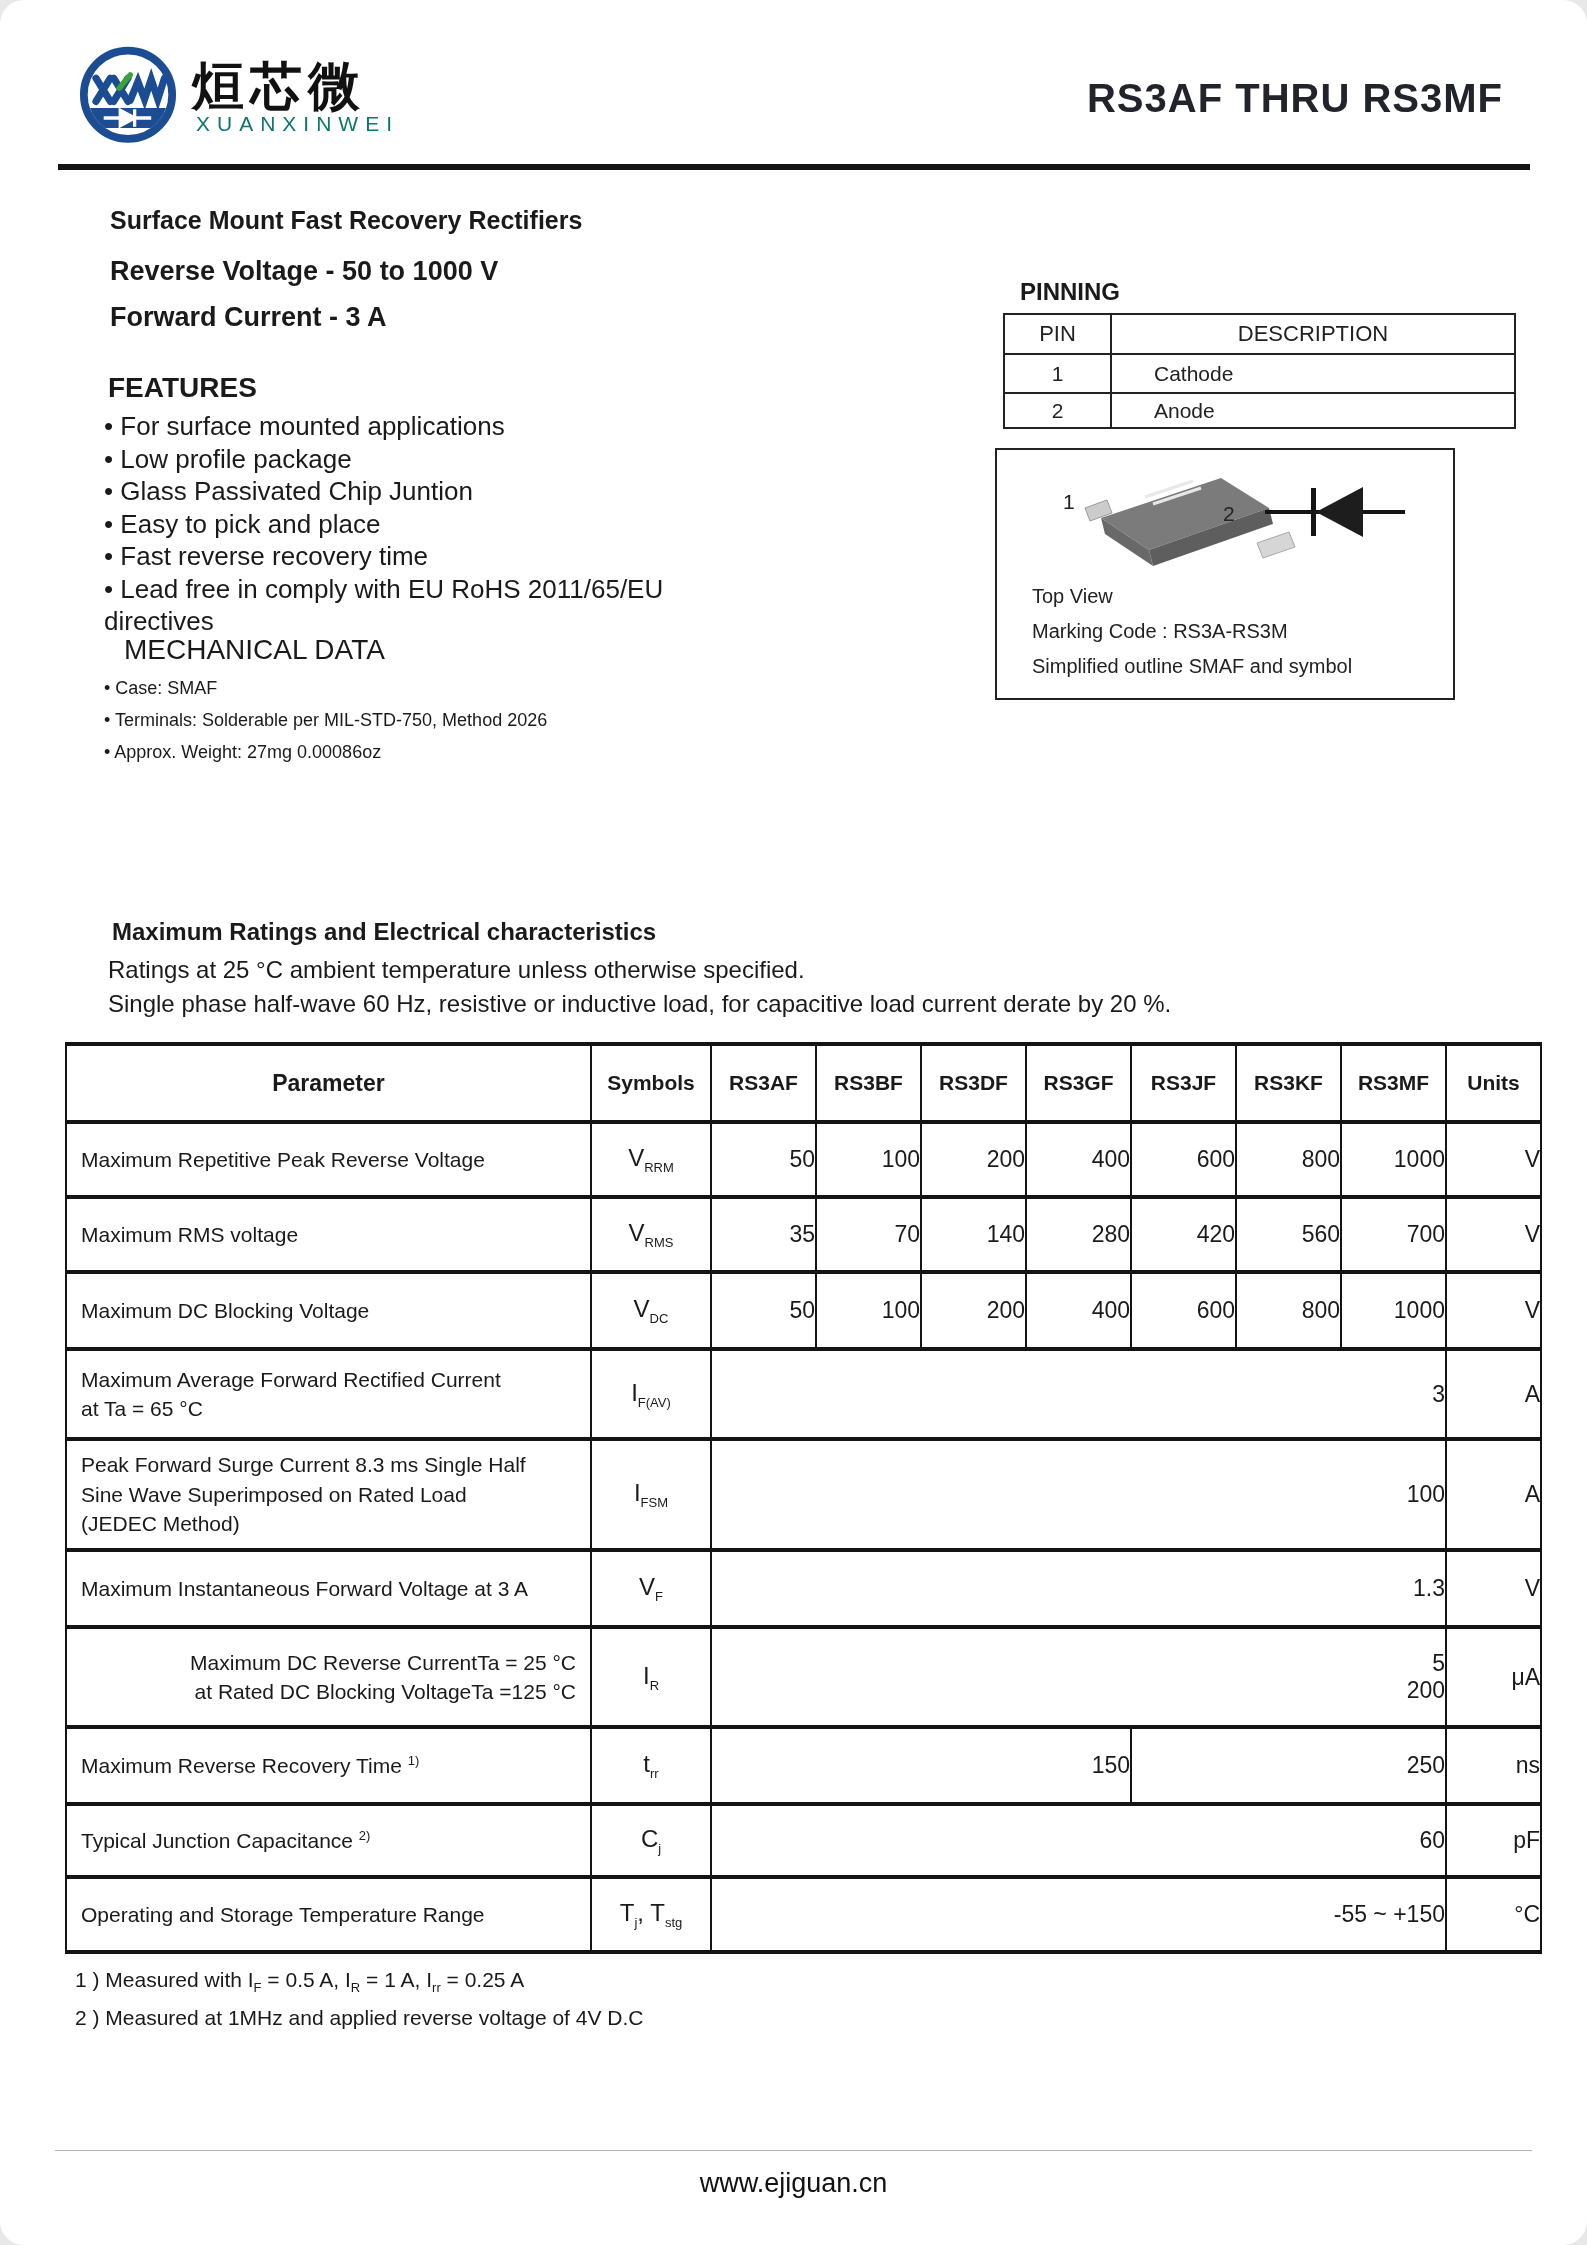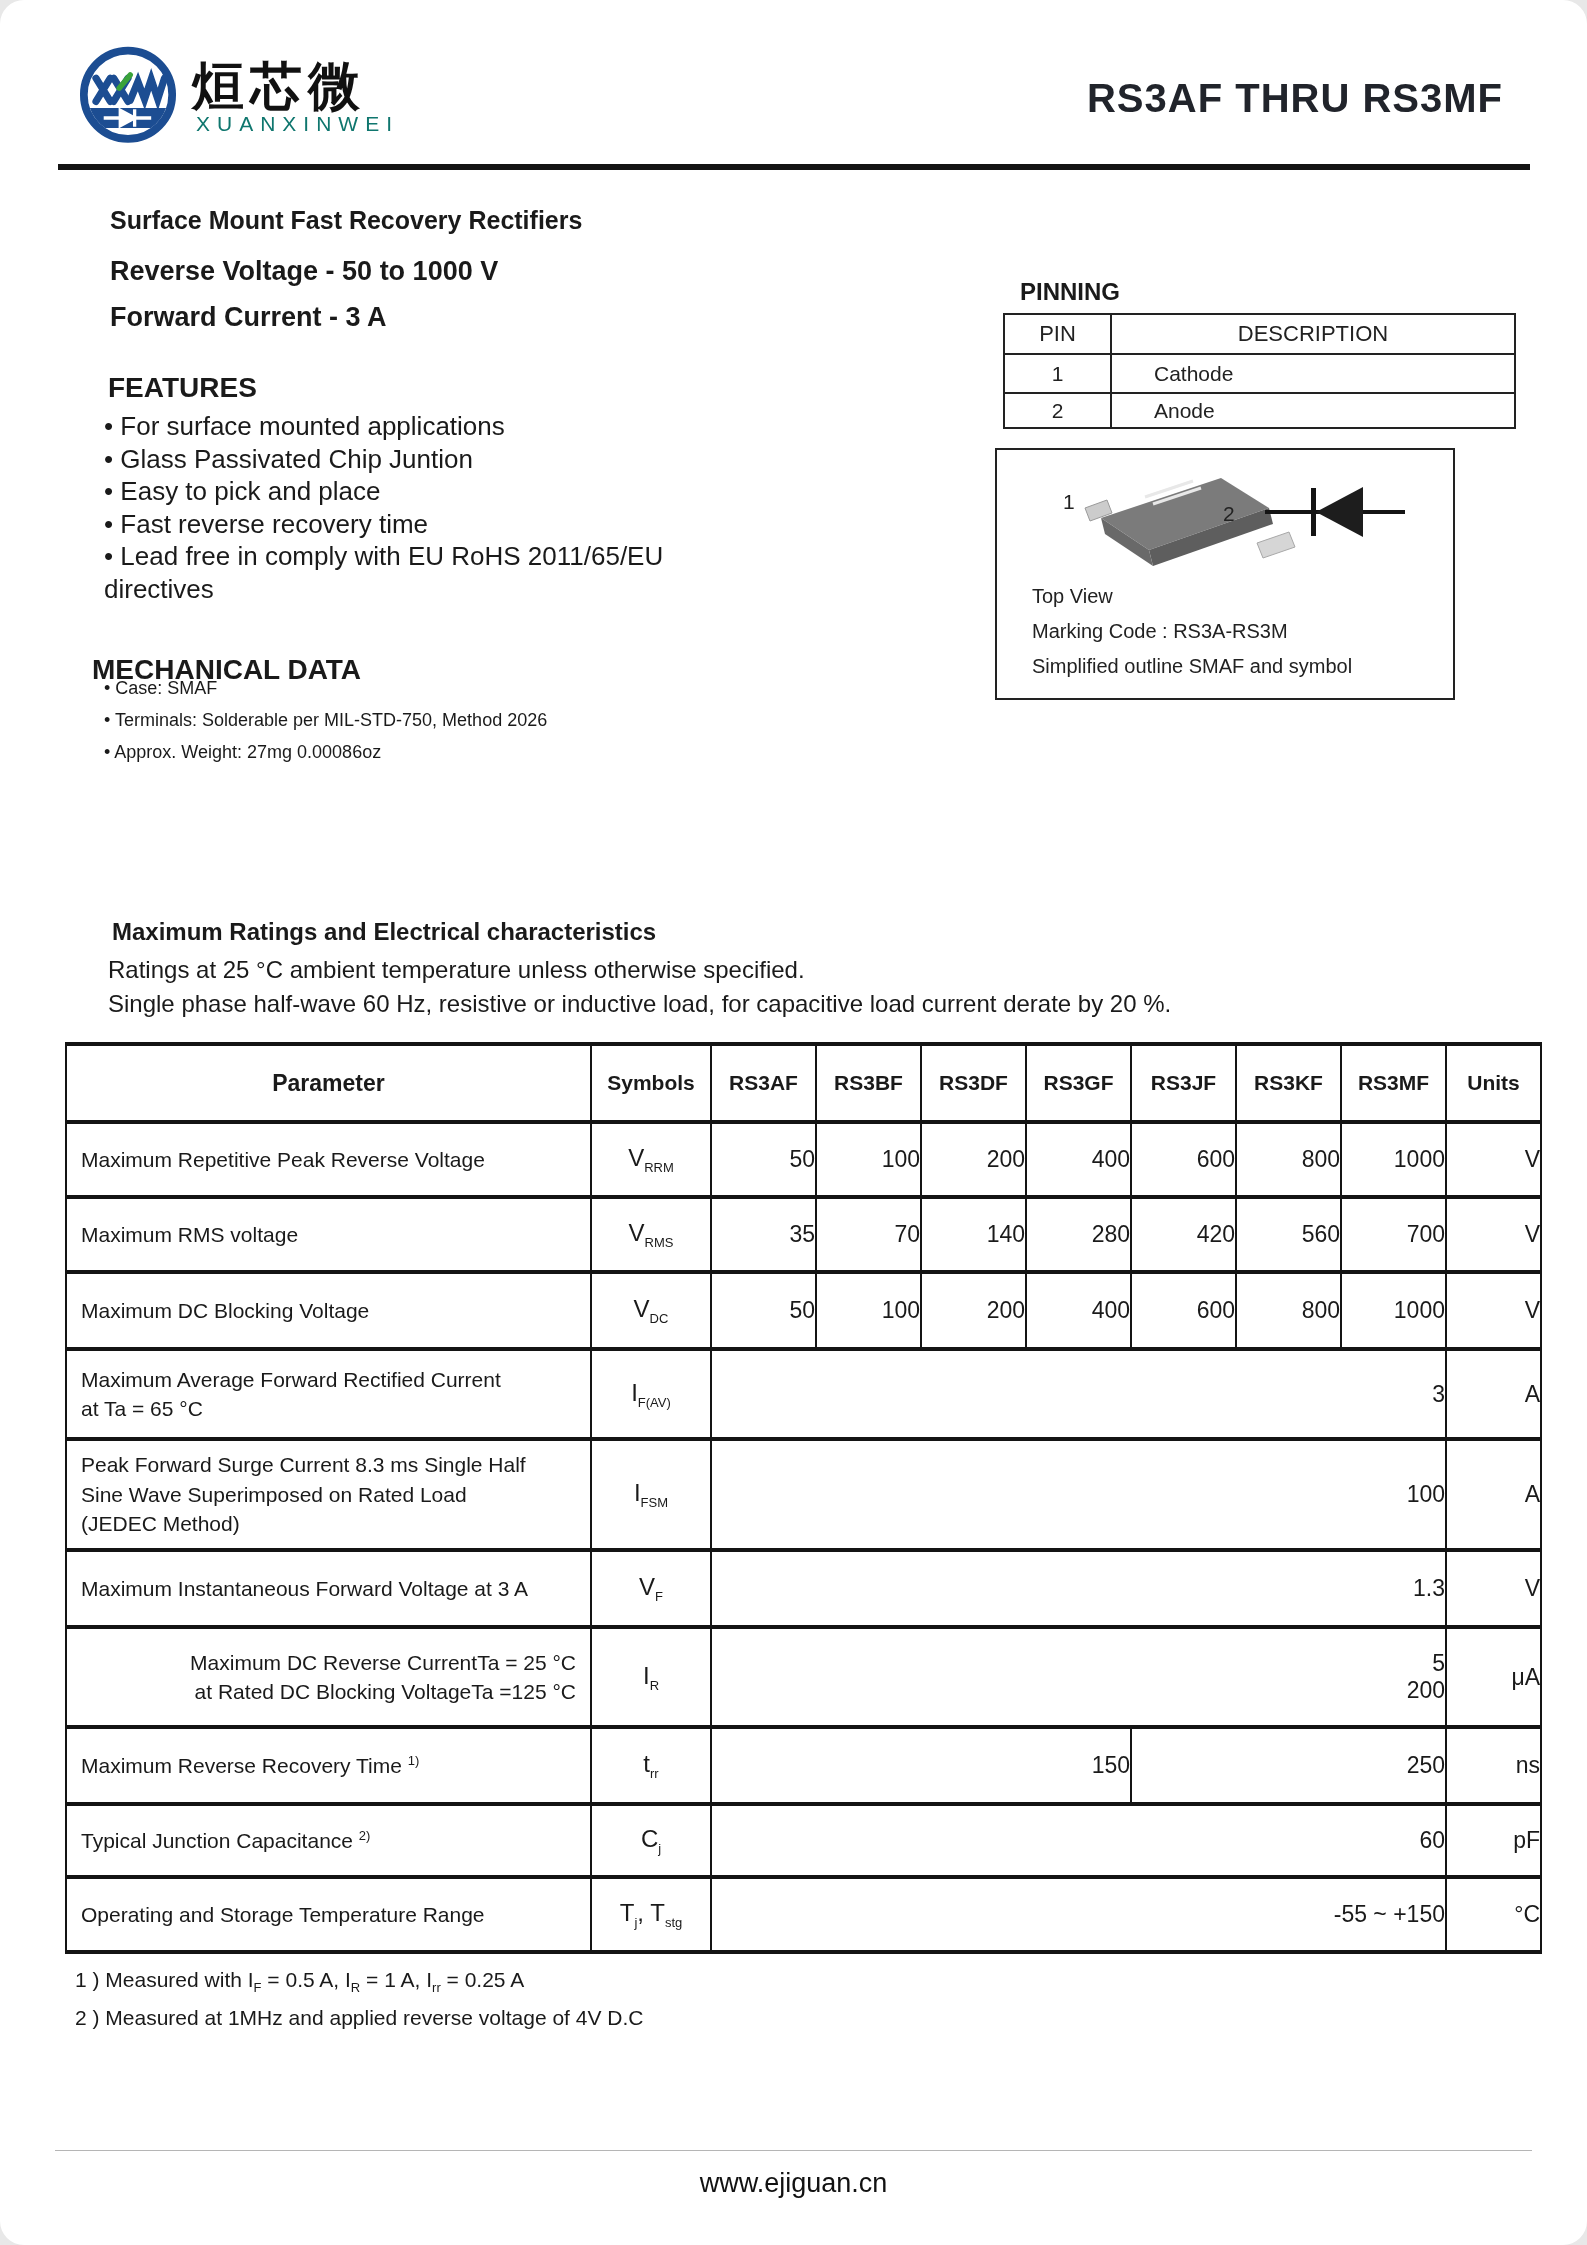--- a/index.html
+++ b/index.html
@@ -13,21 +13,21 @@
   .part-title { right:84px; top:76px; font-size:40px; font-weight:700; color:#21242b; letter-spacing:1px; }
   .header-rule { left:58px; top:164px; width:1472px; height:6px; background:#141414; }
 
   
   .product-title { left:110px; top:206px; font-size:25px; font-weight:700; }
   .rv-line { left:110px; top:256px; font-size:27px; font-weight:700; }
   .fc-line  { left:110px; top:302px; font-size:27px; font-weight:700; }
   .features-h { left:108px; top:372px; font-size:28px; font-weight:700; }
   .feat-list { left:104px; top:410px; width:640px; font-size:26px; line-height:32.5px; }
   .feat-list div::before, .mech-list div::before { content:"• "; }
-  .mech-h { left:92px; top:634px; font-size:28px; font-weight:700;margin-top:20px; }
+  .mech-h { left:124px; top:634px; font-size:28px; font-weight:400; }
   .mech-list { left:104px; top:672px; width:660px; font-size:18px; line-height:32px; }
 
   
   .pinning-h { left:1020px; top:278px; font-size:24px; font-weight:700; }
   .pin-table { left:1003px; top:313px; border-collapse:collapse; table-layout:fixed; }
   .pin-table td { border:2px solid #222; font-size:21px; color:#222; }
   .pin-table .c1 { width:107px; text-align:center; }
   .pin-table .c2 { width:404px; }
   .pin-table .hd { text-align:center; }
   .pin-table .dv { padding-left:42px; }
@@ -85,20 +85,21 @@
   <div class="abs part-title">RS3AF  THRU  RS3MF</div>
   <div class="abs header-rule"></div>
 
   <div class="abs product-title">Surface Mount Fast Recovery Rectifiers</div>
   <div class="abs rv-line">Reverse Voltage - 50 to 1000 V</div>
   <div class="abs fc-line">Forward Current - 3 A</div>
 
   <div class="abs features-h">FEATURES</div>
   <div class="abs feat-list">
     <div>For surface mounted applications</div>
+    <div>Low profile package</div>
     <div>Glass Passivated Chip Juntion</div>
     <div>Easy to pick and place</div>
     <div>Fast reverse recovery time</div>
     <div>Lead free in comply with EU RoHS 2011/65/EU directives</div>
   </div>
 
   <div class="abs mech-h">MECHANICAL DATA</div>
   <div class="abs mech-list">
     <div>Case: SMAF</div>
     <div>Terminals: Solderable per MIL-STD-750, Method 2026</div>

